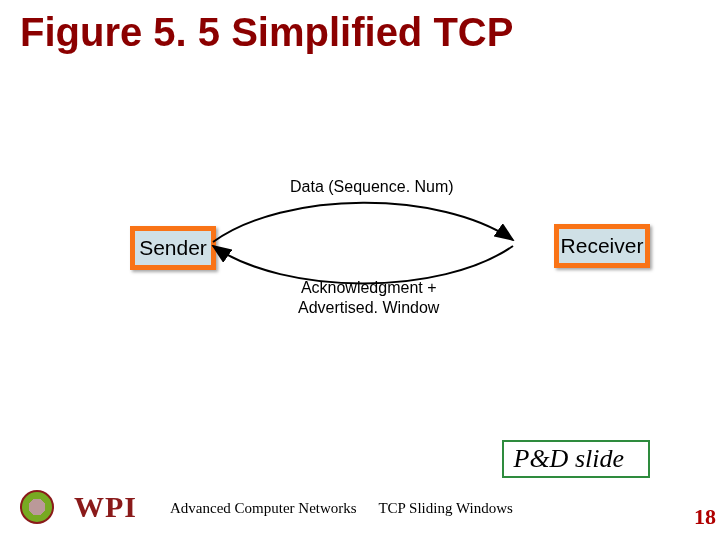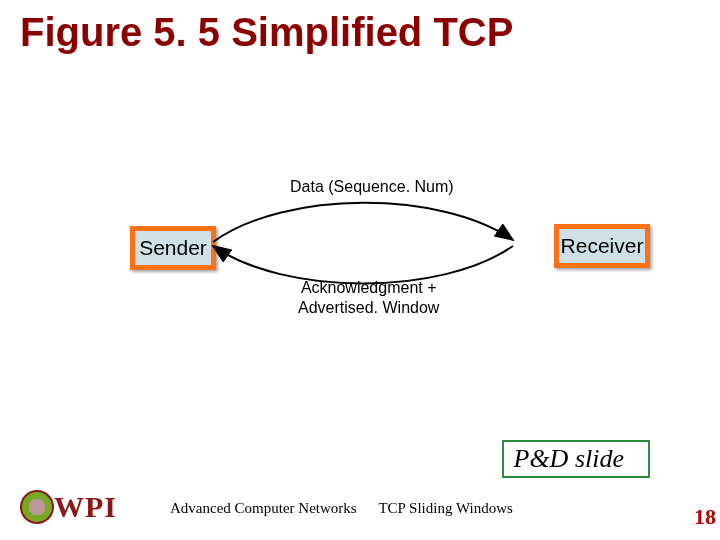--- a/index.html
+++ b/index.html
@@ -13,21 +13,21 @@
   .lbl-top{left:180px;top:12px;}
   .lbl-bot{left:188px;top:112px;text-align:center;line-height:20px;}
   .arcs{position:absolute;left:95px;top:30px;width:316px;height:94px;}
   .pnd-box{position:absolute;right:70px;top:440px;border:2px solid #2e8b3d;padding:2px 24px 2px 10px;font-style:italic;font-size:26px;color:#000;font-family:"Comic Sans MS",cursive;}
   .footer{position:absolute;left:170px;top:500px;font-family:"Comic Sans MS",cursive;font-size:15px;color:#000;}
   .footer .sec{margin-left:18px;}
   .pagenum{position:absolute;right:4px;bottom:6px;font-size:22px;font-weight:700;color:#b00000;font-family:"Comic Sans MS",cursive;}
   
   .logo{position:absolute;left:20px;bottom:10px;width:140px;height:38px;display:flex;align-items:center;}
   .seal{width:30px;height:30px;border-radius:50%;background:radial-gradient(circle at 50% 50%,#b99 0 40%,#7a2 0 100%);border:2px solid #8a1a1a;flex:0 0 auto;}
-  .wpi{font-family:"Times New Roman",serif;font-weight:700;color:#8a1a1a;font-size:30px;margin-left:0;letter-spacing:1px;}
+  .wpi{font-family:"Times New Roman",serif;font-weight:700;color:#8a1a1a;font-size:30px;margin-left:20px;letter-spacing:1px;}
 </style>
 </head>
 <body>
 
 <div class="slide">
 
   <div class="title">Figure 5. 5 Simplified TCP</div>
 
   <div class="diagram">
     <div class="node sender">Sender</div>

